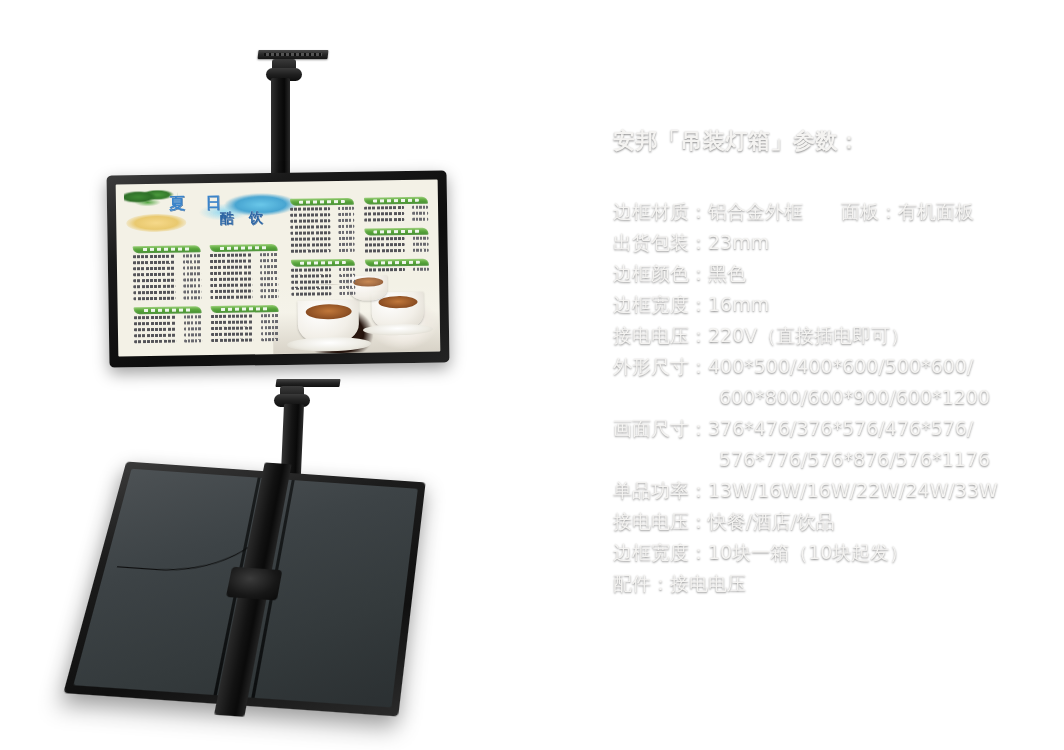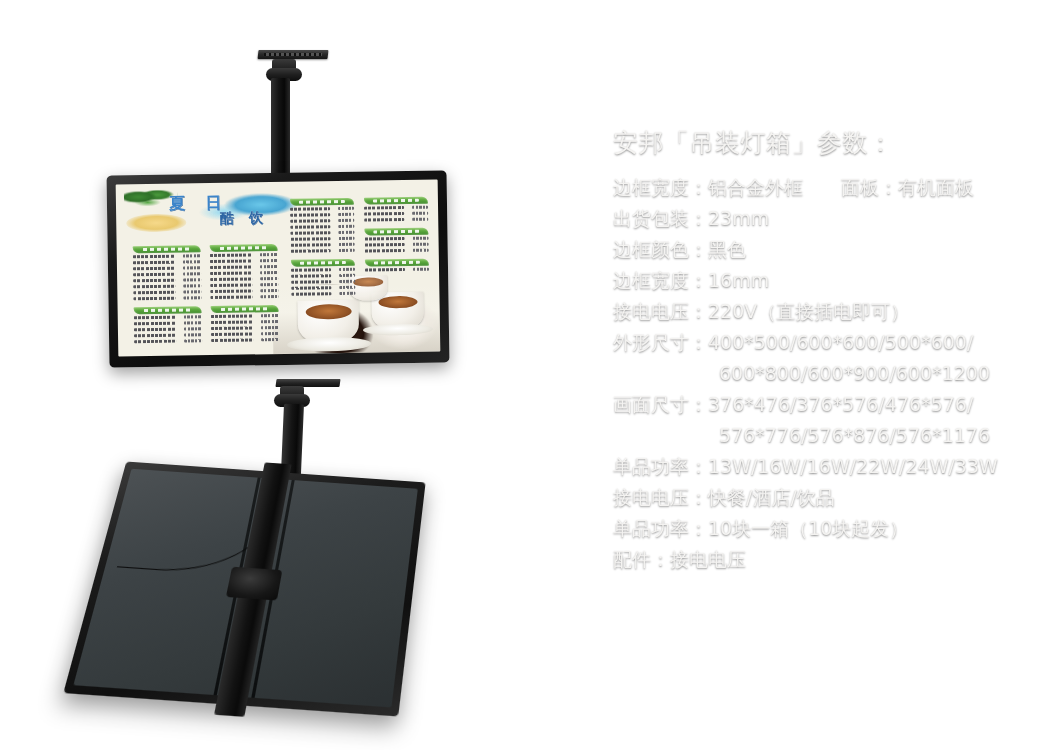--- a/index.html
+++ b/index.html
@@ -275,24 +275,24 @@
   
   #spec {
     position:absolute;
     left:613px; top:126px;
     width:440px;
     color:#f4f3f1;
     font-family:"DejaVu Sans","Liberation Sans",sans-serif;
     text-shadow: 0 1px 2px rgba(0,0,0,0.45);
   }
   #spec .title {
-    font-size:25px;
-    font-weight:normal;
+    font-size:22px;
+    font-weight:bold;
     letter-spacing:0.5px;
-    margin-bottom:13px;
+    margin-bottom:40px;
     white-space:nowrap;
   }
   #spec .line {
     font-size:19px;
     line-height:31px;
     white-space:nowrap;
     font-weight:500;
   }
   #spec .line.indent { padding-left:106px; }
 </style>
@@ -569,29 +569,29 @@
         <div class="bp-cable2"></div>
       </div>
       <div class="bp-bar"></div>
       <div class="bp-hub"></div>
     </div>
   </div>
 
   <div id="spec">
     <div class="title">安邦「吊装灯箱」参数：</div>
     <div id="spec-lines">
-        <div class="line">边框宽度：铝合金外框　　面板：有机面板</div>
+        <div class="line">边框材质：铝合金外框　　面板：有机面板</div>
         <div class="line">出货包装：23mm</div>
         <div class="line">边框颜色：黑色</div>
         <div class="line">边框宽度：16mm</div>
         <div class="line">接电电压：220V（直接插电即可）</div>
-        <div class="line">外形尺寸：400*500/600*600/500*600/</div>
+        <div class="line">外形尺寸：400*500/400*600/500*600/</div>
         <div class="line indent">600*800/600*900/600*1200</div>
         <div class="line">画面尺寸：376*476/376*576/476*576/</div>
         <div class="line indent">576*776/576*876/576*1176</div>
         <div class="line">单品功率：13W/16W/16W/22W/24W/33W</div>
         <div class="line">接电电压：快餐/酒店/饮品</div>
-        <div class="line">单品功率：10块一箱（10块起发）</div>
+        <div class="line">边框宽度：10块一箱（10块起发）</div>
         <div class="line">配件：接电电压</div>
       </div>
   </div>
 
 </div>
 
 </body></html>

